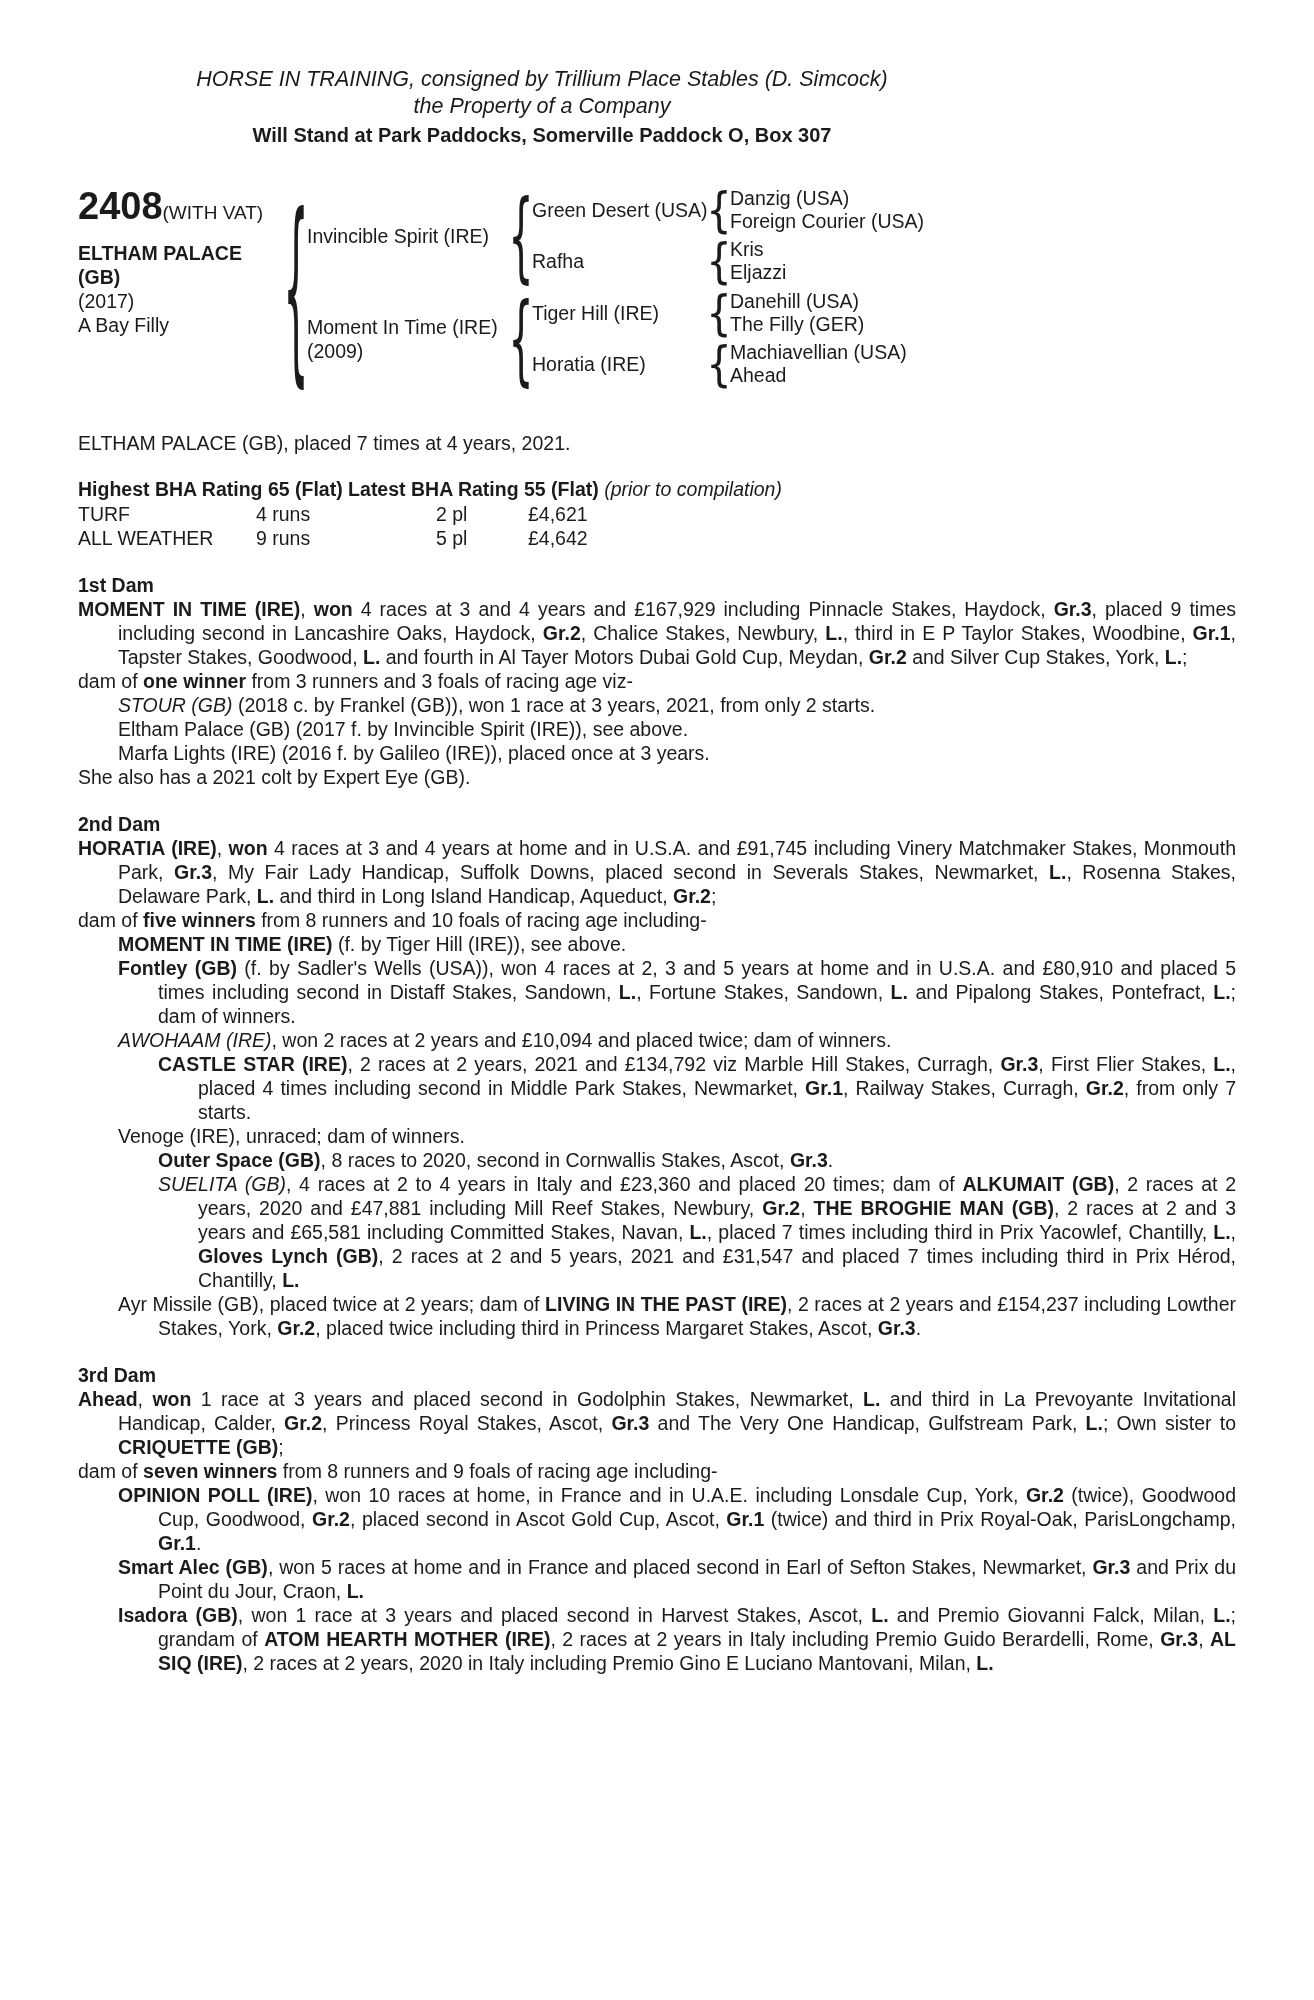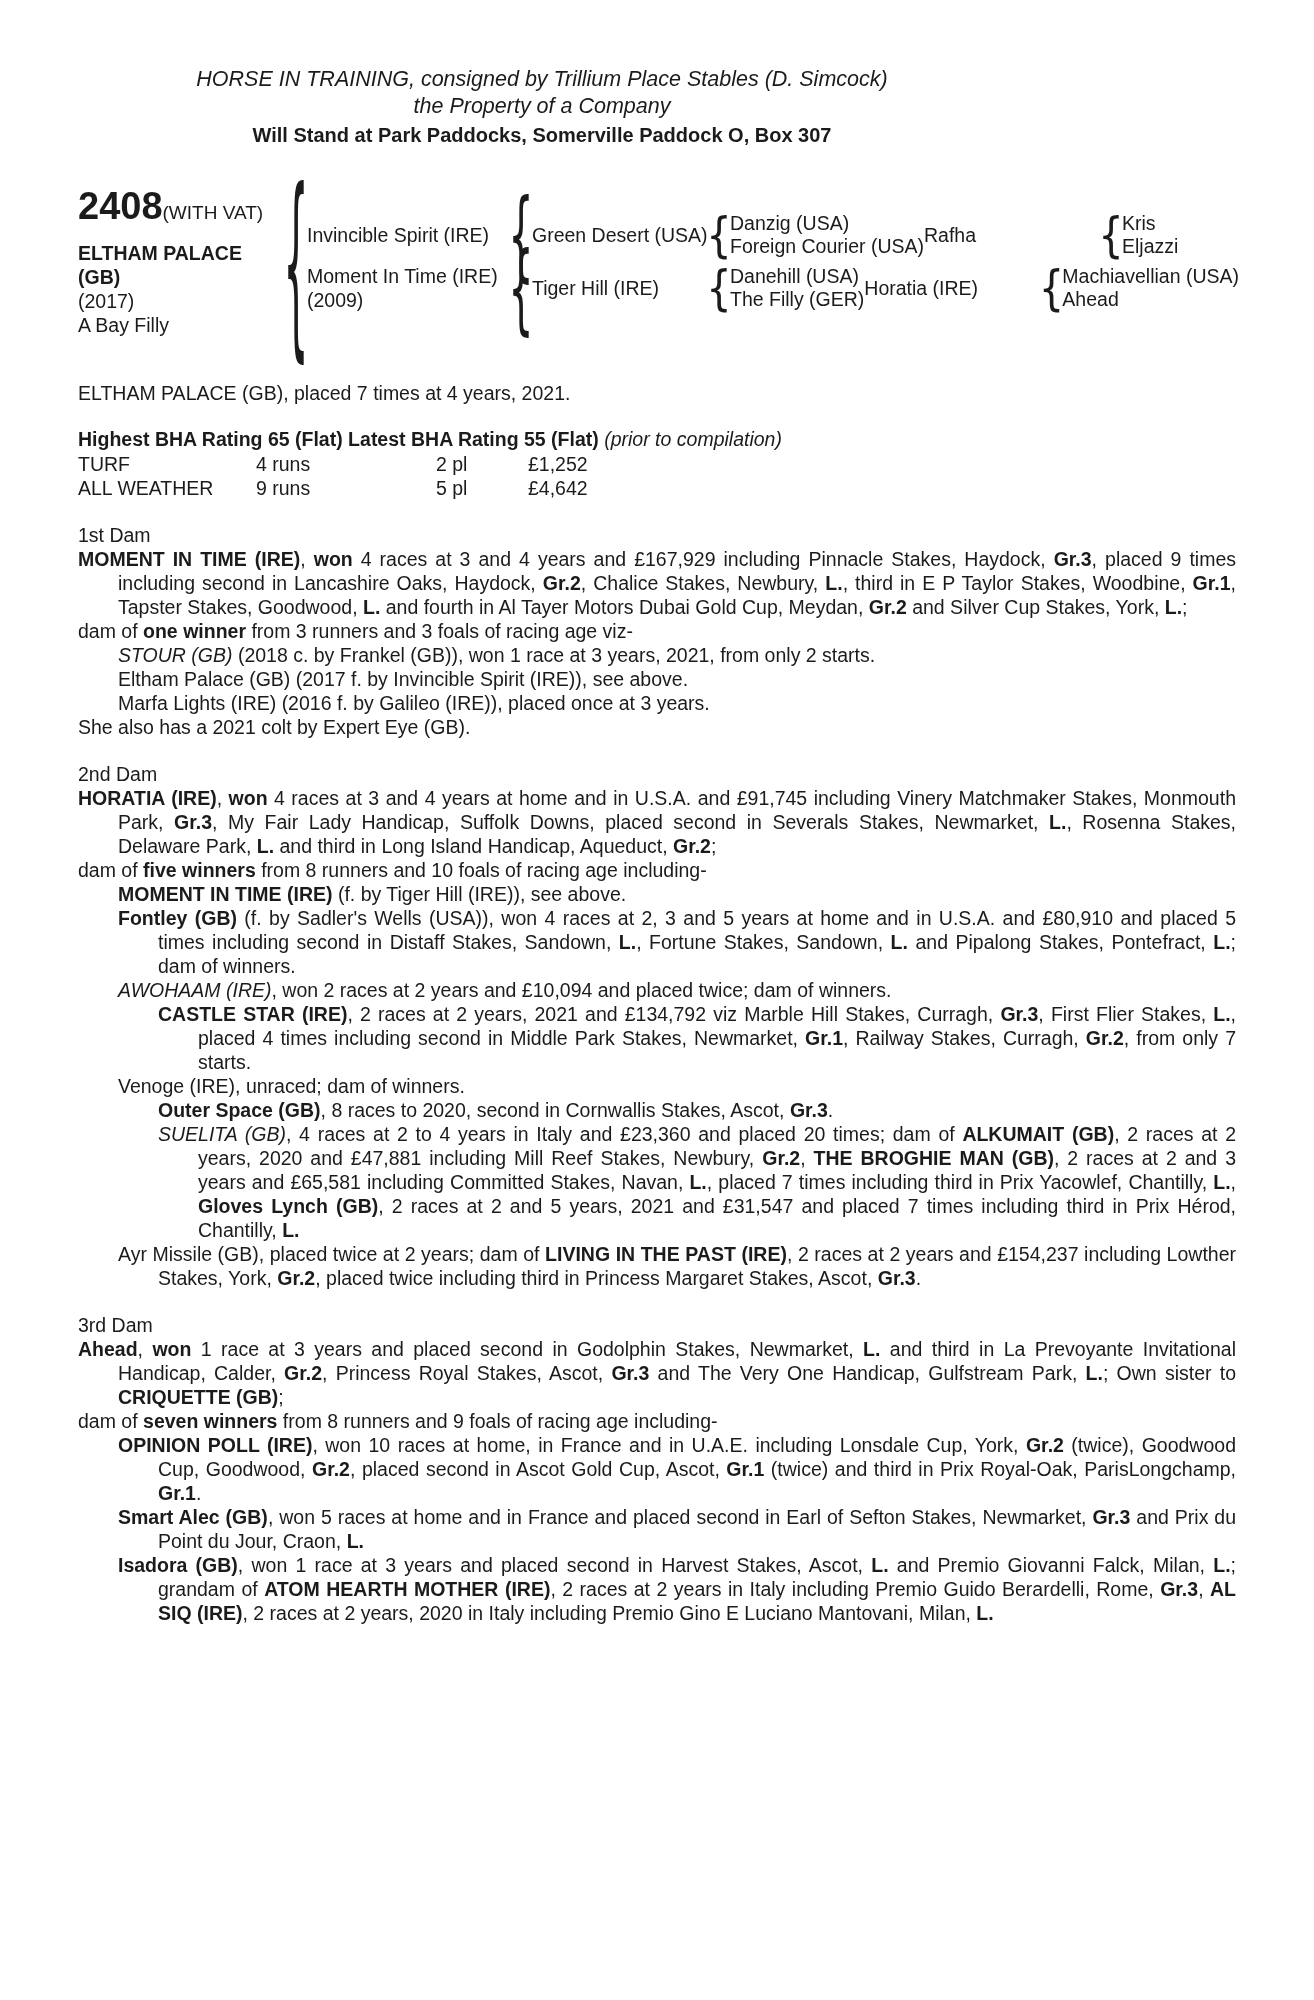--- a/index.html
+++ b/index.html
@@ -27,21 +27,21 @@
   .lot-line { display: flex; align-items: baseline; }
   .lot-number { font-size: 38px; font-weight: 700; line-height: 38px; }
   .lot-vat { font-size: 19px; }
   .horse-name { font-weight: 700; margin-top: 16px; width: 200px; line-height: 24px; }
   .horse-year, .horse-desc { line-height: 24px; }
 
   .ped-right { display: flex; align-items: center; flex: 1; }
   .ped-parents { flex: 1; display: flex; flex-direction: column; row-gap: 6px; }
   .ped-half { display: flex; align-items: center; }
   .parent-name { width: 203px; flex: 0 0 auto; line-height: 24px; }
-  .gp-col { flex: 1; display: flex; flex-direction: row; row-gap: 5px; }
+  .gp-col { flex: 1; display: flex; flex-direction: column; row-gap: 5px; }
   .gp-unit { display: flex; align-items: center; }
   .gp-name { width: 176px; flex: 0 0 auto; white-space: nowrap; }
   .ggp-col { display: flex; flex-direction: column; }
   .ggp-line { line-height: 23px; white-space: nowrap; }
 
   .brace {
     flex: 0 0 auto; width: 22px;
     display: flex; align-items: center; justify-content: center;
     font-family: "DejaVu Sans", sans-serif; font-weight: 400; color: #1b1b1b;
   }
@@ -52,21 +52,21 @@
   
   .summary { margin: 44px 0 0 0; }
   .ratings { margin: 22px 0 0 0; }
   .seg-b { font-weight: 700; }
   .seg-i { font-style: italic; }
   .rtable { margin-top: 1px; }
   .rrow { display: flex; line-height: 24px; }
   .rcell-0 { width: 178px; }
   .rcell-1 { width: 180px; }
   .rcell-2 { width: 92px; }
-  .dam-heading { font-weight: 400; margin-top: 23px; line-height: 24px; }
+  .dam-heading { font-weight: 700; margin-top: 23px; line-height: 24px; }
   .para { margin: 0; text-align: justify; }
 </style>
 </head>
 <body>
 
 <div class="page">
 
   <header class="hdr">
     <div class="hdr-consignor">HORSE IN TRAINING, consigned by Trillium Place Stables (D. Simcock)</div>
     <div class="hdr-property">the Property of a Company</div>
@@ -147,21 +147,21 @@
     <p class="ratings">
       <span class="seg-b">Highest BHA Rating 65 (Flat) Latest BHA Rating 55 (Flat)</span>
       <span class="seg-i">(prior to compilation)</span>
     </p>
 
     <div class="rtable" id="race-record">
         <div class="rrow">
           <div class="rcell rcell-0">TURF</div>
           <div class="rcell rcell-1">4 runs</div>
           <div class="rcell rcell-2">2 pl</div>
-          <div class="rcell rcell-3">£1,252</div>
+          <div class="rcell rcell-3">£4,621</div>
         </div>
         <div class="rrow">
           <div class="rcell rcell-0">ALL WEATHER</div>
           <div class="rcell rcell-1">9 runs</div>
           <div class="rcell rcell-2">5 pl</div>
           <div class="rcell rcell-3">£4,642</div>
         </div>
       </div>
 
     <div id="dam-sections">

